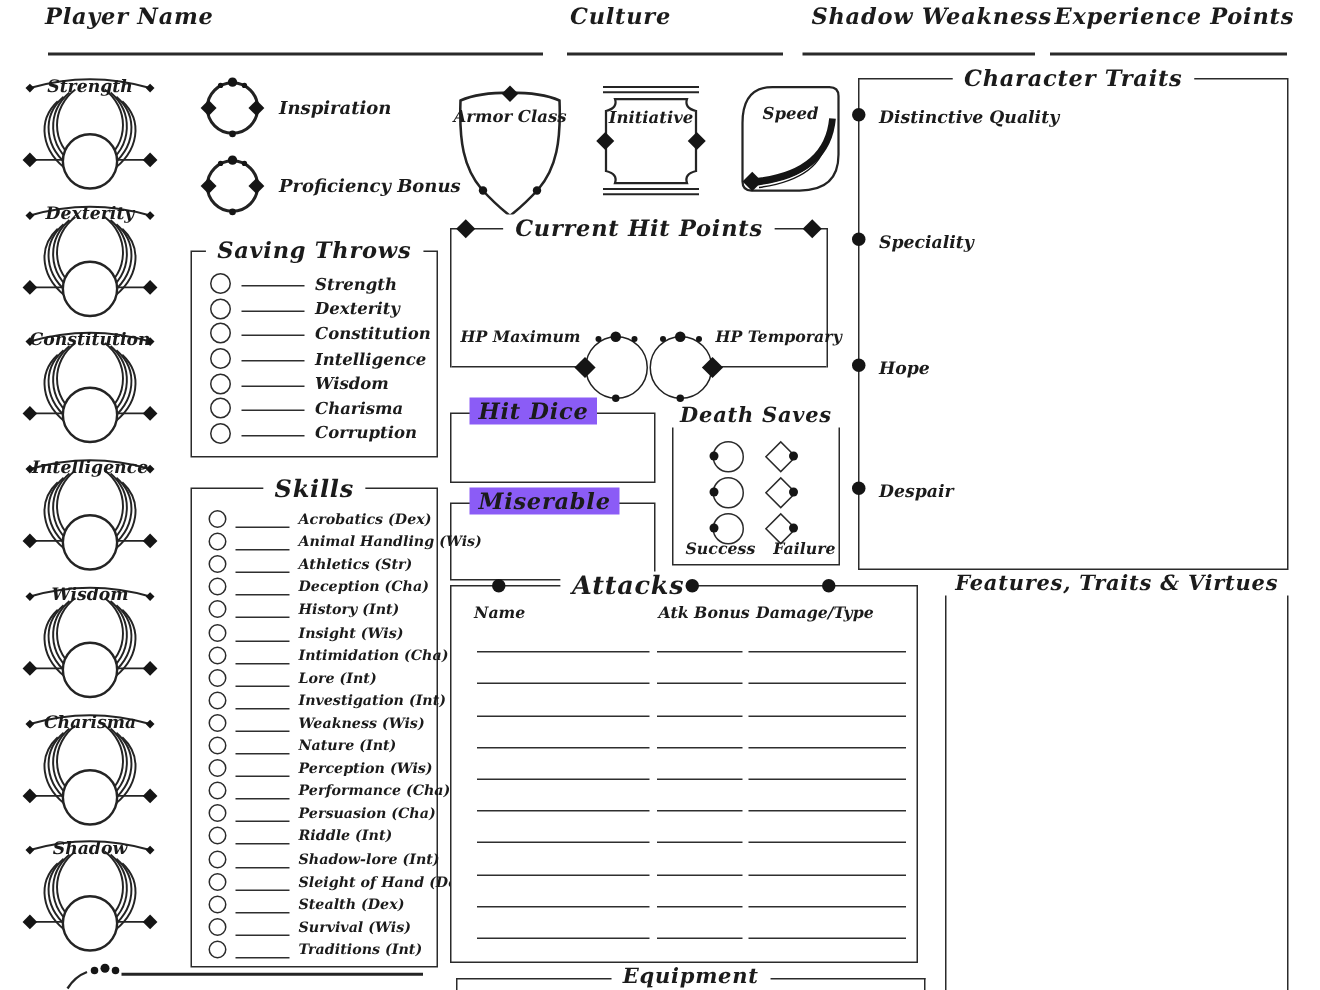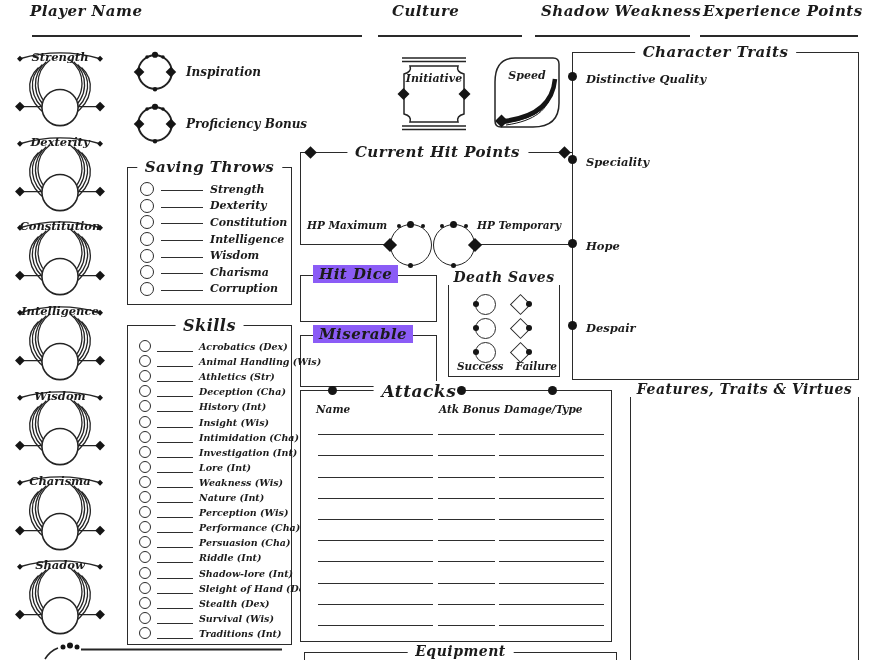--- a/index.html
+++ b/index.html
@@ -44,21 +44,21 @@
   .skill-row .circ{width:10px;height:10px;margin-left:11px;flex:none;}
   .skill-row .wline{width:36px;margin:3px 6px 0 6px;flex:none;}
   .skill-row .lbl{font-size:9.5px;}
 
   
   .shape{position:absolute;}
   .shape .shape-label{position:absolute;left:0;right:0;text-align:center;}
 
   
   #chp{left:300px;top:152px;width:250px;height:92px;border-top:1.6px solid #2b2b2b;
-       border-left:1.6px solid #2b2b2b;border-right:1.6px solid #2b2b2b;position:absolute;background:#fff;padding-left:23px;}
+       border-left:1.6px solid #2b2b2b;border-right:1.6px solid #2b2b2b;position:absolute;background:#fff;}
   .chp-bot{position:absolute;top:91px;height:0;border-top:1.6px solid #2b2b2b;}
   .hp-circle{position:absolute;width:40px;height:40px;border:1.7px solid #222;border-radius:50%;background:#fff;}
   .hp-label{position:absolute;font-size:10.5px;}
 
   
   #hitdice{left:300px;top:275px;width:135px;height:45px;}
   #miserable{left:300px;top:335px;width:135px;height:50px;}
   .ltitle{position:absolute;top:-11px;left:12px;background:#8b5cf6;padding:0 6px;}
 
   
@@ -96,21 +96,21 @@
   
   #equipment{left:304px;top:652px;width:311px;height:10px;border-bottom:none;}
 </style>
 </head>
 <body>
 
 <div class="sheet">
 
   <div>
     <span class="hlabel script" style="left:30px">Player Name</span>
-    <span class="hlabel script" style="left:392px">Culture</span>
+    <span class="hlabel script" style="left:380px">Culture</span>
     <span class="hlabel script" style="left:541px">Shadow Weakness</span>
     <span class="hlabel script" style="left:703px">Experience Points</span>
     <div class="hline" style="left:32px;width:330px"></div>
     <div class="hline" style="left:378px;width:144px"></div>
     <div class="hline" style="left:535px;width:155px"></div>
     <div class="hline" style="left:700px;width:158px"></div>
   </div>
 
   <div id="abilities">
       <div class="ability" style="top: 0px;">
@@ -274,20 +274,29 @@
       <path d="M2,26 l6,-6 l6,6 l-6,6 z" fill="#151515"></path>
       <path d="M38,26 l6,-6 l6,6 l-6,6 z" fill="#151515"></path>
       <circle cx="26" cy="6.5" r="3.5" fill="#151515"></circle>
       <circle cx="17" cy="9" r="2" fill="#151515"></circle>
       <circle cx="35" cy="9" r="2" fill="#151515"></circle>
       <circle cx="26" cy="45.5" r="2.5" fill="#151515"></circle>
     </svg>
   </div>
   <span class="token-label lbl abs" style="left:186px;top:117px">Proficiency Bonus</span>
 
+  <div class="shape" style="left:301px;top:56px;width:78px;height:92px">
+    <svg width="78" height="92" viewBox="0 0 78 92">
+      <path d="M6,11 C22,4 56,4 72,11 C73,38 70,56 58,70 C50,79 45,83 39,88 C33,83 28,79 20,70 C8,56 5,38 6,11 Z" fill="#fff" stroke="#242424" stroke-width="1.7"></path>
+      <path d="M39,1 l5.5,5.5 l-5.5,5.5 l-5.5,-5.5 z" fill="#151515"></path>
+      <circle cx="21" cy="71" r="2.8" fill="#151515"></circle>
+      <circle cx="57" cy="71" r="2.8" fill="#151515"></circle>
+    </svg>
+    <div class="shape-label lbl" style="top:15px;font-size:11px">Armor Class</div>
+  </div>
 
   <div class="shape" style="left:396px;top:54px;width:76px;height:80px">
     <svg width="76" height="80" viewBox="0 0 76 80">
       <path d="M6,4 H70 M6,7.5 H70" fill="none" stroke="#242424" stroke-width="1.4"></path>
       <path d="M6,72 H70 M6,75.5 H70" fill="none" stroke="#242424" stroke-width="1.4"></path>
       <path d="M14,12 Q16,18 8,20 V60 Q16,62 14,68 H62 Q60,62 68,60 V20 Q60,18 62,12 Z" fill="#fff" stroke="#242424" stroke-width="1.5"></path>
       <path d="M1.5,40 l6,-6 l6,6 l-6,6 z" fill="#151515"></path>
       <path d="M62.5,40 l6,-6 l6,6 l-6,6 z" fill="#151515"></path>
     </svg>
     <div class="shape-label lbl" style="top:18px;font-size:11px">Initiative</div>
@@ -447,26 +456,26 @@
     <span class="lbl">Insight (Wis)</span>
   </div>
         <div class="skill-row">
     <span class="circ"></span>
     <span class="wline"></span>
     <span class="lbl">Intimidation (Cha)</span>
   </div>
         <div class="skill-row">
     <span class="circ"></span>
     <span class="wline"></span>
+    <span class="lbl">Lore (Int)</span>
+  </div>
+        <div class="skill-row">
+    <span class="circ"></span>
+    <span class="wline"></span>
     <span class="lbl">Investigation (Int)</span>
-  </div>
-        <div class="skill-row">
-    <span class="circ"></span>
-    <span class="wline"></span>
-    <span class="lbl">Lore (Int)</span>
   </div>
         <div class="skill-row">
     <span class="circ"></span>
     <span class="wline"></span>
     <span class="lbl">Weakness (Wis)</span>
   </div>
         <div class="skill-row">
     <span class="circ"></span>
     <span class="wline"></span>
     <span class="lbl">Nature (Int)</span>

